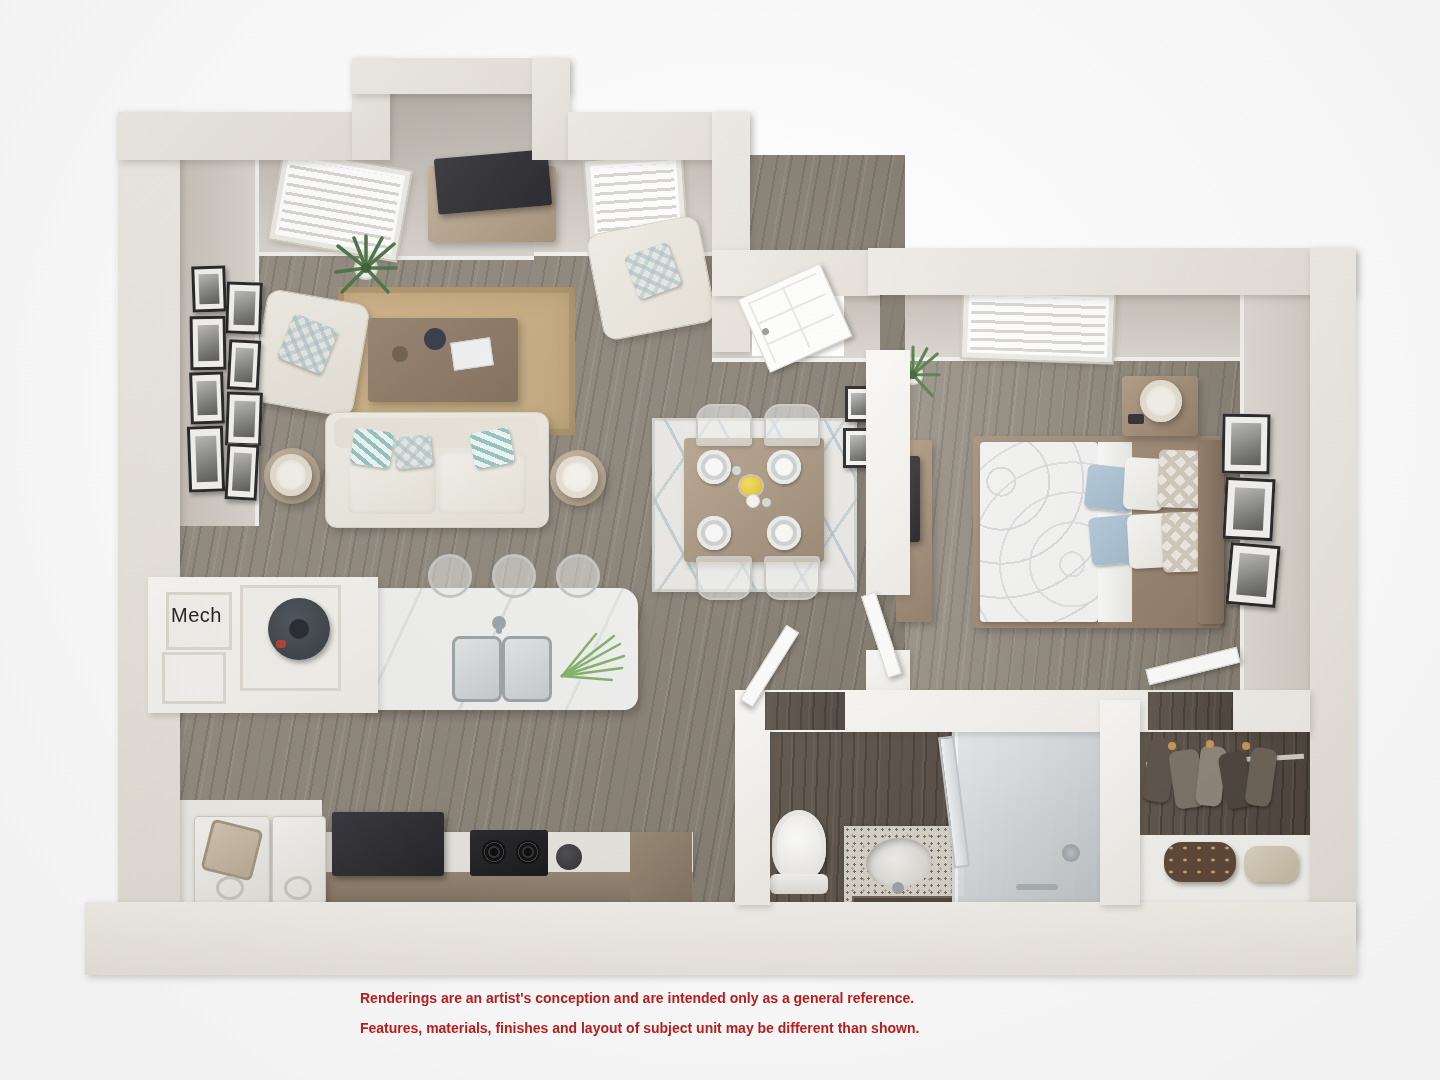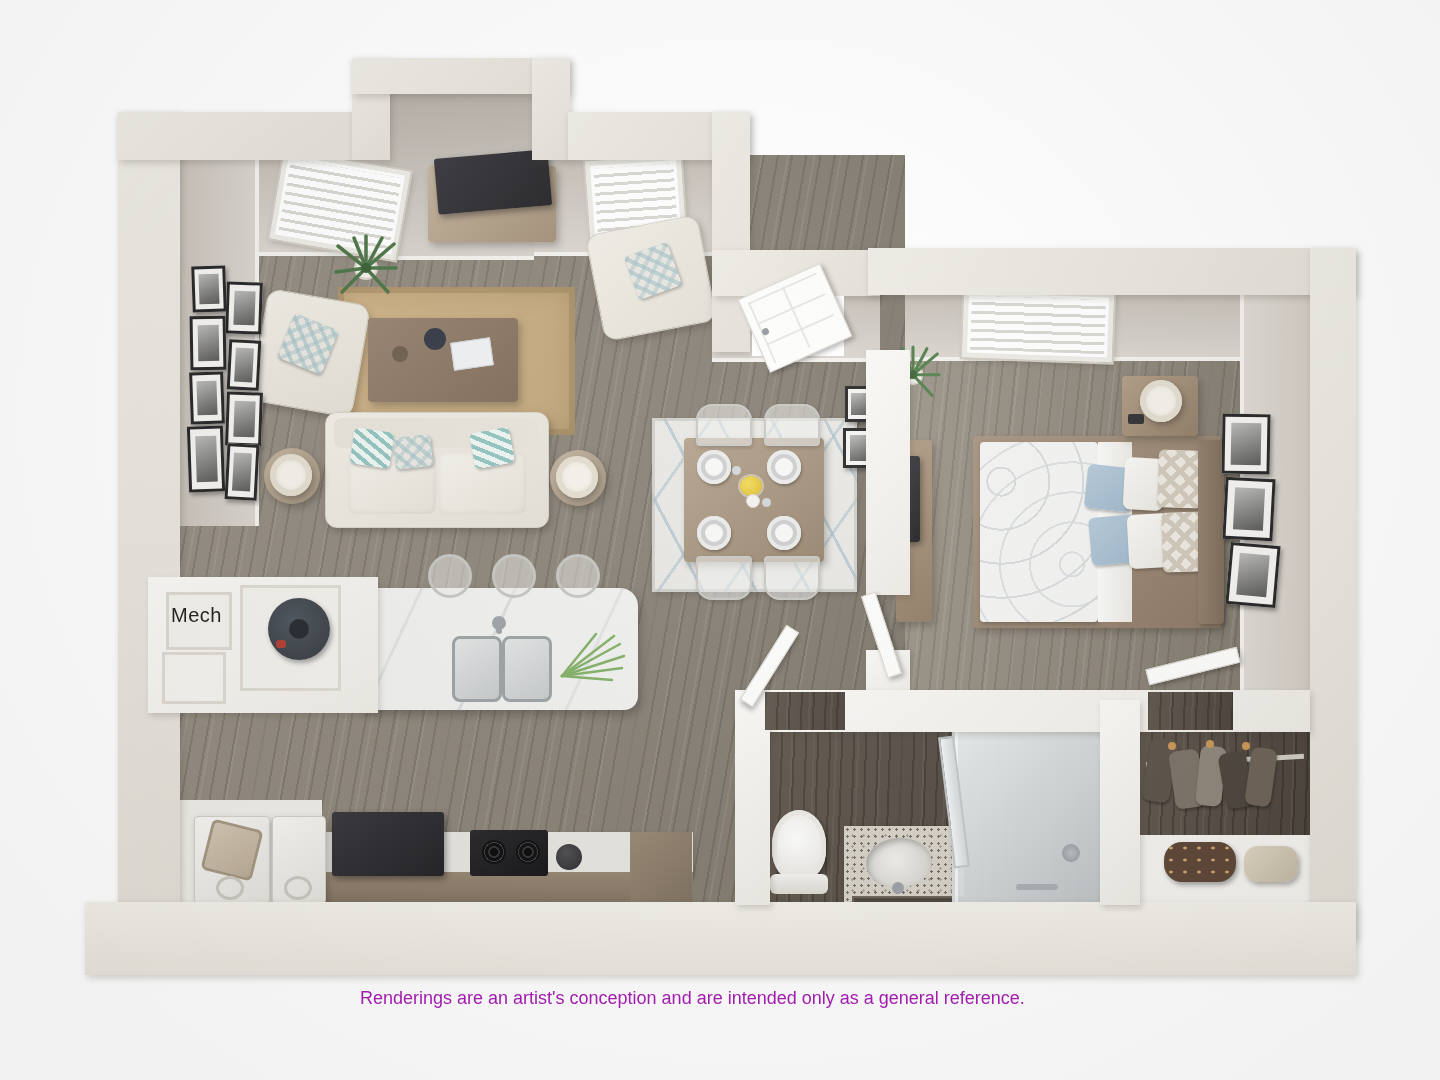--- a/index.html
+++ b/index.html
@@ -88,21 +88,21 @@
   .appliance-white{z-index:4;background:linear-gradient(145deg,#f6f5f2,#e3e1db);
       border:1px solid #cfccc5;border-radius:4px;box-shadow:2px 3px 6px rgba(40,35,28,.28);}
   .doorleaf{z-index:7;background:#fdfdfb;border:1px solid #d8d5ce;box-shadow:2px 3px 5px rgba(0,0,0,.3);}
   .panels{position:absolute;inset:8%;
       background-image:linear-gradient(#e7e5df 2px,transparent 2px),linear-gradient(90deg,#e7e5df 2px,transparent 2px);
       background-size:50.5% 34%;}
   .gapfloor{z-index:6;}
   .clothes{z-index:4;border-radius:8px;box-shadow:1px 2px 3px rgba(0,0,0,.35);}
   .mechlabel{z-index:7;font-size:20px;color:#1d1d1d;letter-spacing:.5px;}
   .disclaimer{position:absolute;left:360px;top:983px;width:760px;z-index:9;
-      font-size:18px;line-height:30px;color:#a21caf;}
+      font-size:14px;line-height:30px;color:#b91c1c;font-weight:bold;}
   .vign{position:absolute;inset:0;z-index:8;pointer-events:none;
       background:radial-gradient(ellipse at 52% 38%, rgba(255,255,255,.10), rgba(0,0,0,.05) 85%);}
 </style>
 </head>
 <body>
 
 <div class="abs floorwood" style="left:180px;top:155px;width:725px;height:750px;"></div>
 <div class="abs floorwood2" style="left:905px;top:290px;width:345px;height:405px;"></div>
 <div class="abs floorwhite" style="left:180px;top:800px;width:142px;height:103px;"></div>
 <div class="abs floordark" style="left:770px;top:715px;width:330px;height:190px;"></div>
@@ -359,13 +359,14 @@
   <div class="abs" style="left:8px;top:36px;width:7px;height:7px;border-radius:50%;background:#8f959a;"></div>
 </div>
 <div class="abs doorleaf" style="left:874px;top:592px;width:13px;height:84px;transform:rotate(-18deg);"></div>
 <div class="abs doorleaf" style="left:762px;top:622px;width:13px;height:86px;transform:rotate(32deg);"></div>
 <div class="abs doorleaf" style="left:1146px;top:658px;width:92px;height:14px;transform:rotate(-14deg);"></div>
 
 <div class="vign"></div>
 
 <div class="disclaimer">
   <div>Renderings are an artist's conception and are intended only as a general reference.</div>
+  <div>Features, materials, finishes and layout of subject unit may be different than shown.</div>
 </div>
 
 </body></html>

